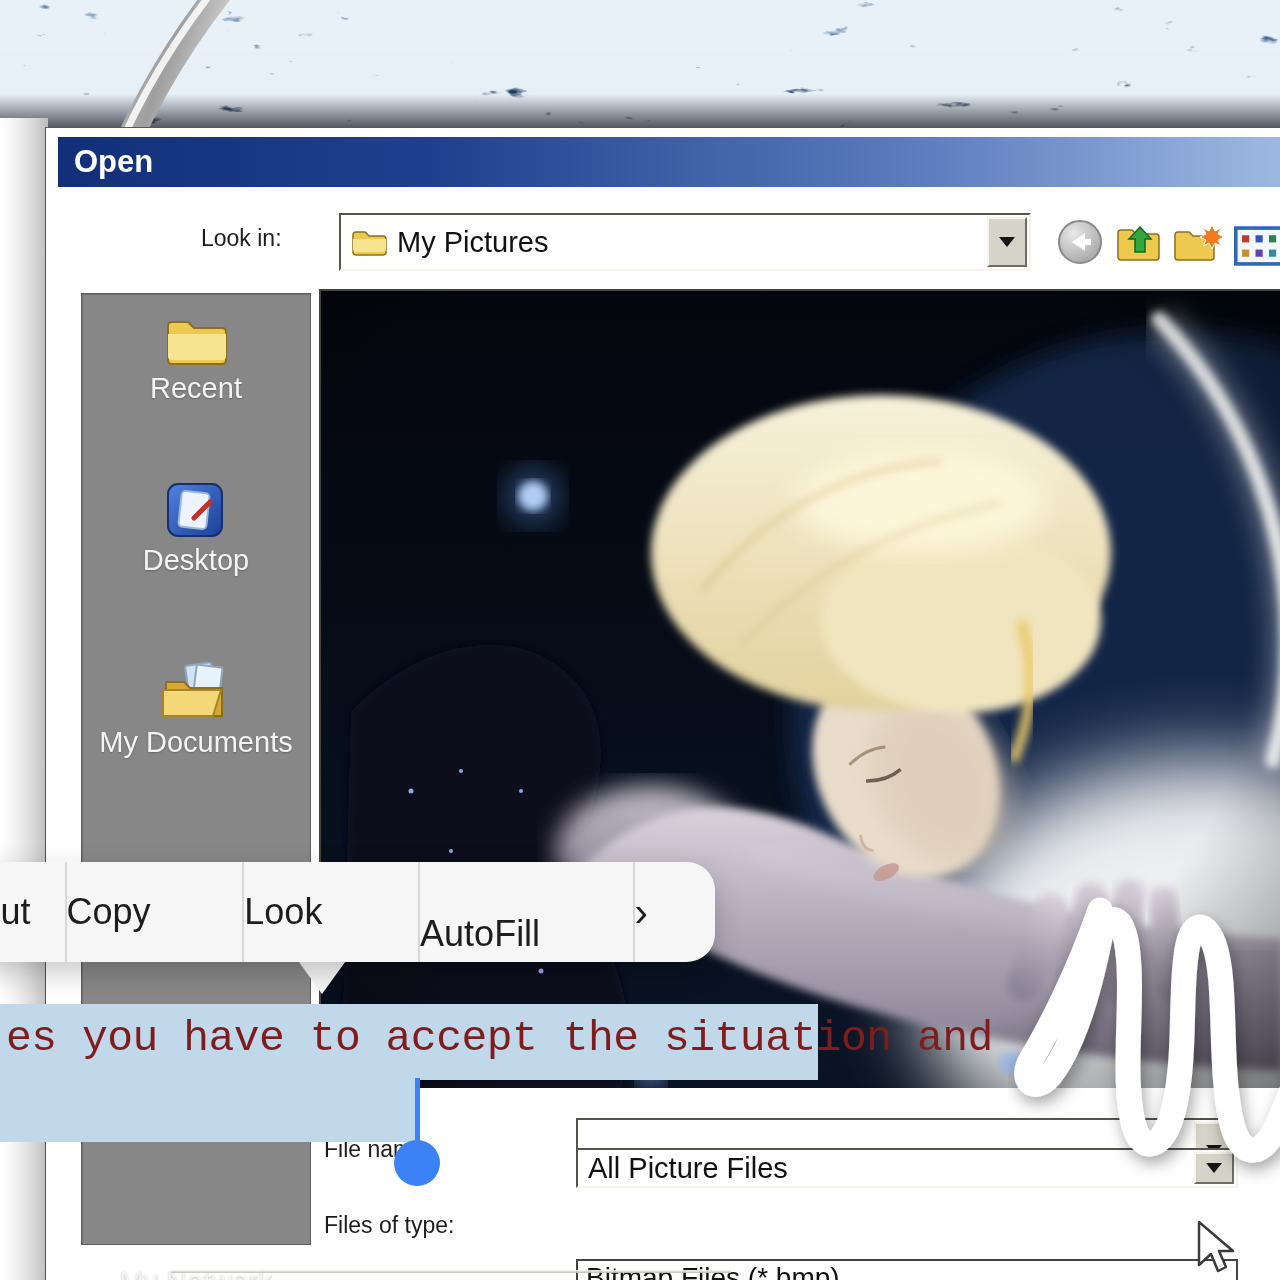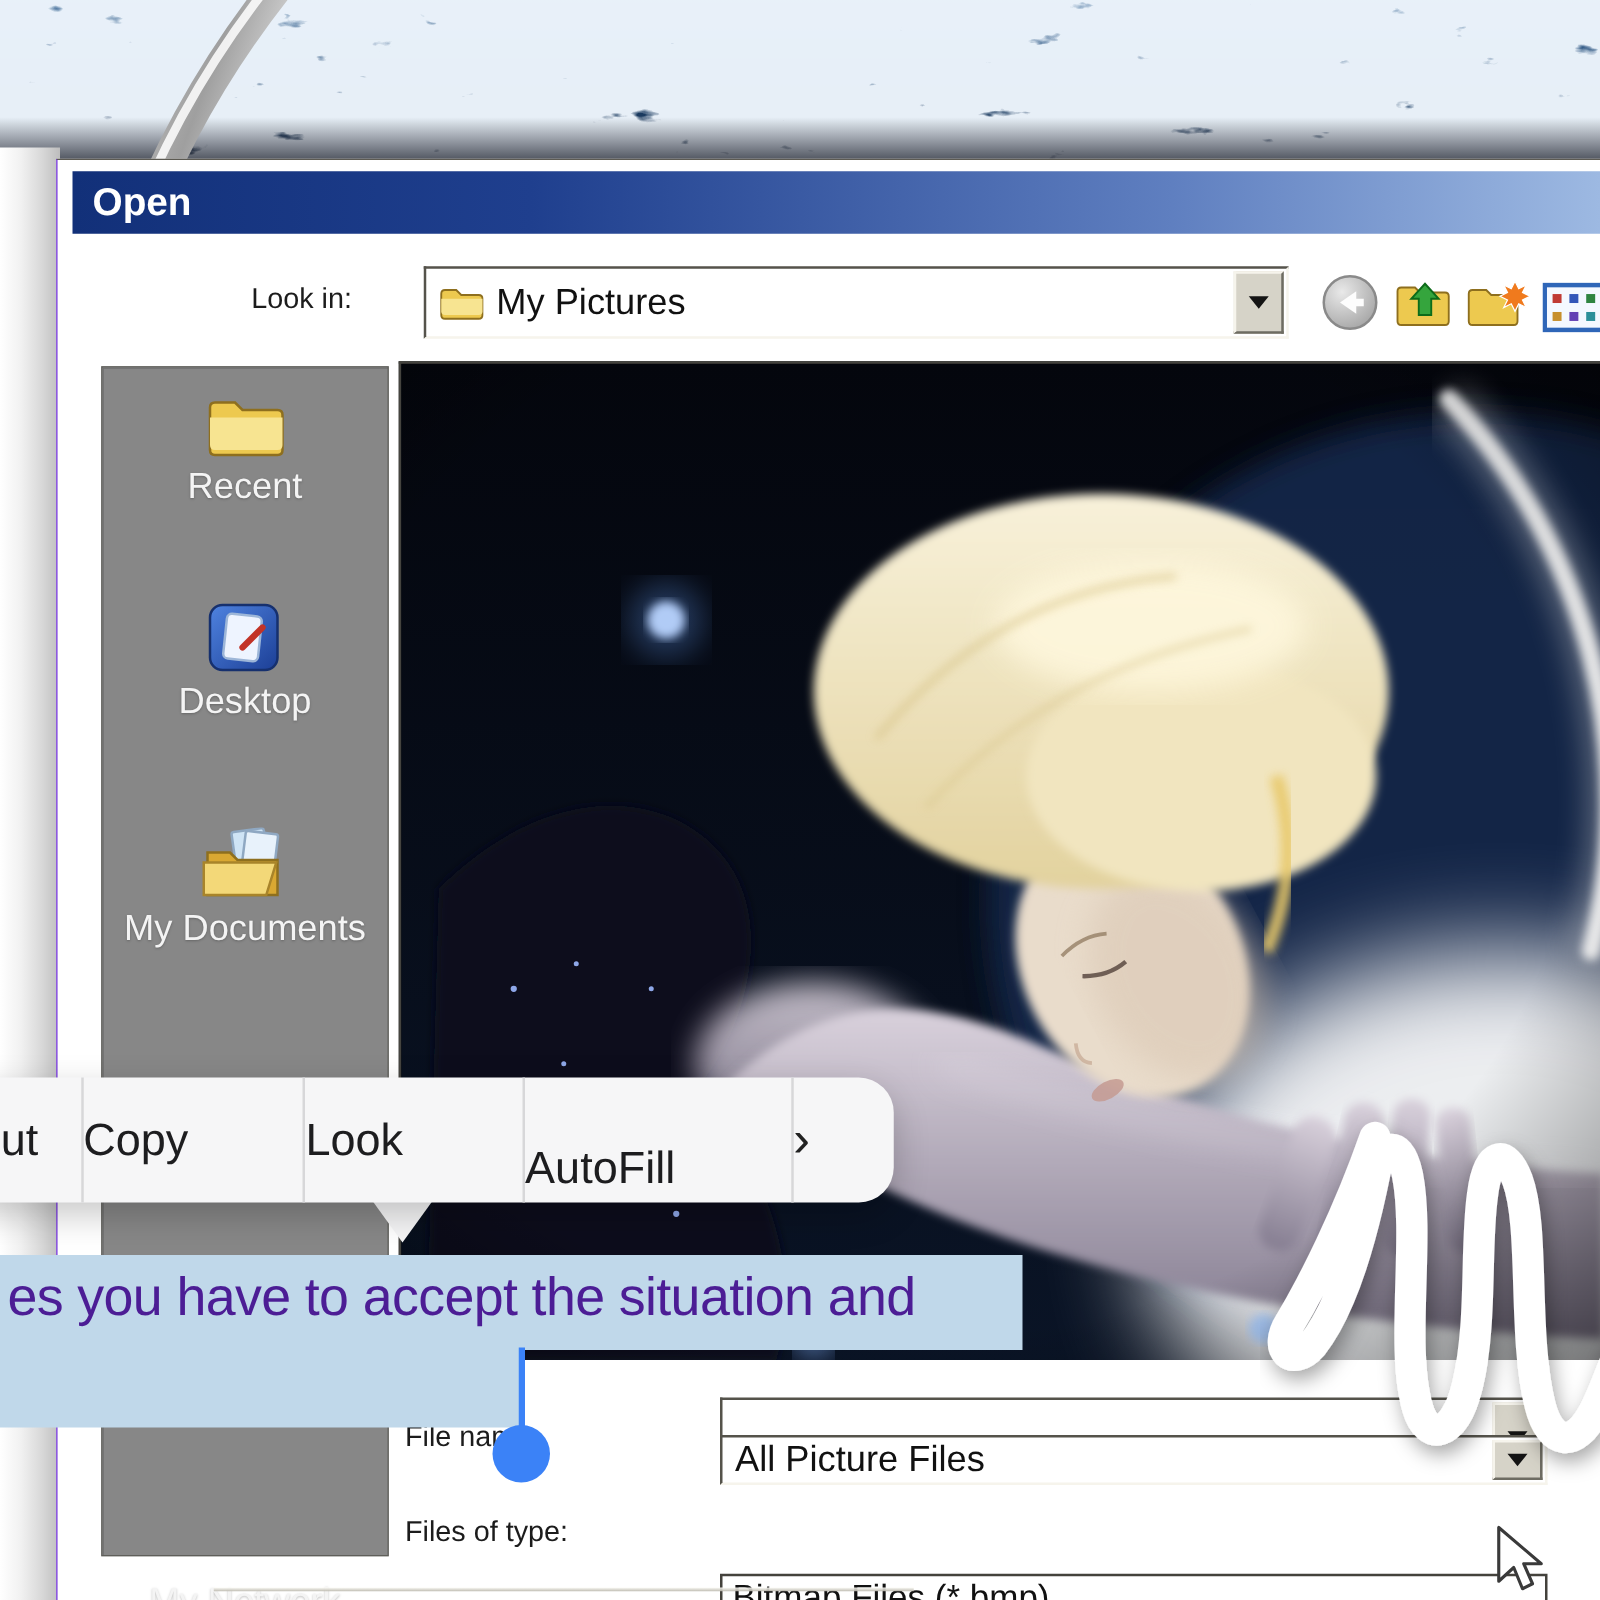--- a/index.html
+++ b/index.html
@@ -67,21 +67,21 @@
   #ctx-copy{width:177px;}  #ctx-paste{width:175px;}  #ctx-autofill{width:214px;margin-top:44px;}
   #ctx-more{width:81px;font-size:40px;color:#222;}
   #ctx-tail{left:296px;top:958px;width:0;height:0;z-index:29;
     border-left:26px solid transparent;border-right:26px solid transparent;
     border-top:36px solid #f6f6f7;}
 
   
   .sel-box{background:#c0d8ea;z-index:24;}
   #sel-box1{left:0;top:1004px;width:818px;height:76px;}
   #sel-box2{left:0;top:1080px;width:420px;height:62px;}
-  .quote{font-family:Liberation Sans, sans-serif;color:#4c1d95;font-size:43px;
+  .quote{font-family:Liberation Mono, monospace;color:#7f1d1d;font-size:43px;
     letter-spacing:-0.5px;white-space:nowrap;z-index:25;}
   #quote-line1{left:6px;top:1014px;}
   #quote-line2{left:2px;top:1086px;}
   #handle-line{left:415px;top:1078px;width:5px;height:66px;background:#3b82f7;z-index:26;}
   #handle-dot{left:394px;top:1140px;width:46px;height:46px;border-radius:50%;
     background:#3b82f7;z-index:26;}
 
   
   #watermark{left:1008px;top:878px;z-index:40;}
   #watermark .sr{position:absolute;opacity:0;font-size:2px;}

